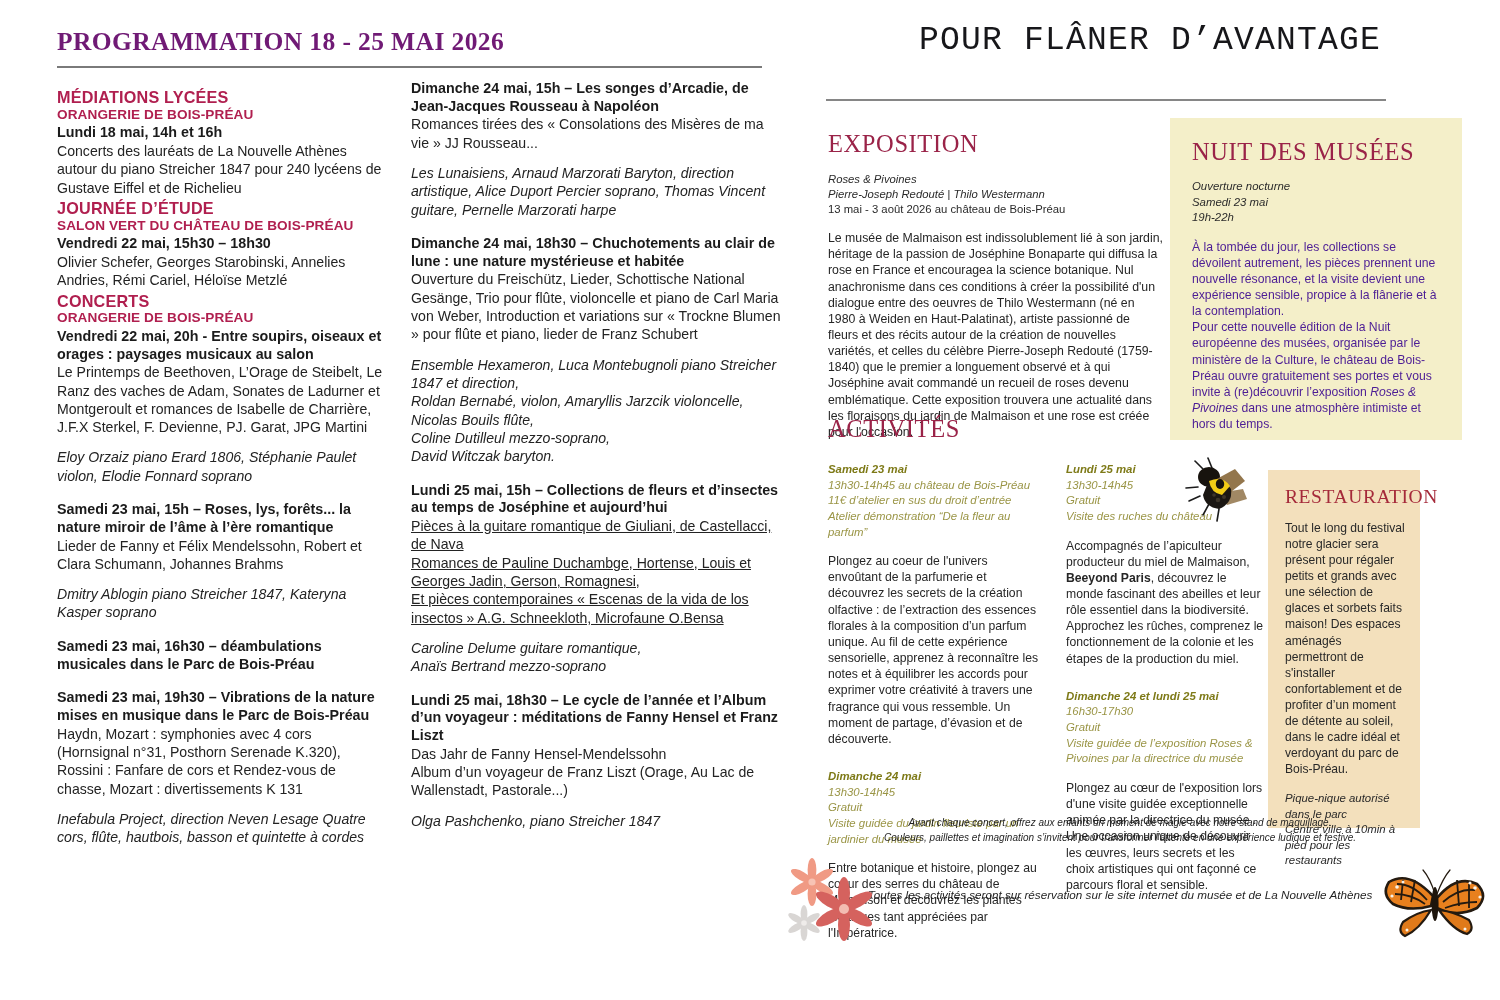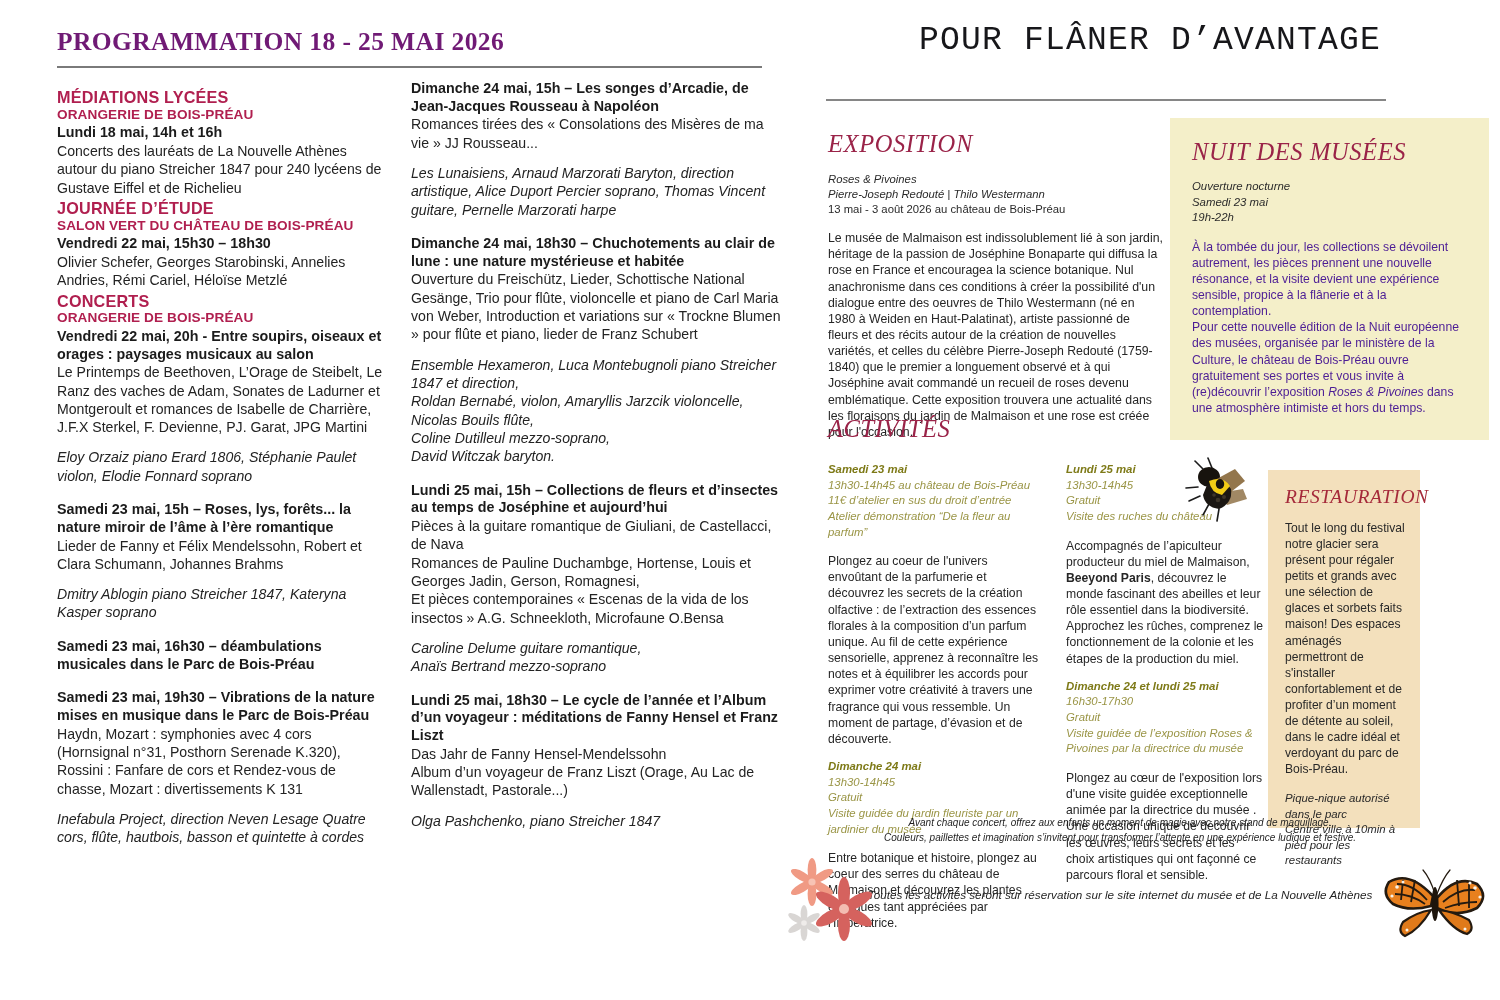--- a/index.html
+++ b/index.html
@@ -60,37 +60,37 @@
     font-family: Liberation Mono, monospace;
     font-size: 33px; letter-spacing: 1.2px; color: #17171a;
   }
   .flaner-rule {
     position: absolute; left: 26px; top: 99px; width: 560px; height: 1.5px;
     background: #868686;
   }
 
   .rp-head {
     font-family: "Liberation Serif", serif;
-    color: #9a2348; font-size: 24.5px; letter-spacing: 0.6px; font-style: italic;
+    color: #9a2348; font-size: 24.5px; letter-spacing: 0.6px;
   }
   .rp-head.small { font-size: 19.5px; color: #a52a3a; }
 
   .expo { position: absolute; left: 28px; top: 130px; width: 335px; }
   .expo-meta {
     font-size: 11.3px; font-style: italic; color: #2a2a2a;
     line-height: 1.33; margin-top: 14px;
   }
   .expo-meta .nonital { font-style: normal; }
   .expo-body {
     font-size: 12.3px; color: #262626; line-height: 1.315; margin-top: 13px;
   }
 
   
   .nuit-box {
-    position: absolute; left: 370px; top: 118px; width: 319px; height: 322px;
+    position: absolute; left: 370px; top: 118px; width: 292px; height: 322px;
     background: #f4efc9;
     padding: 20px 22px 0 22px;
   }
   .nuit-meta {
     font-size: 11.4px; font-style: italic; color: #2b2b2b;
     line-height: 1.36; margin-top: 13px;
   }
   .nuit-body {
     font-size: 12.2px; color: #4c1d95; line-height: 1.325; margin-top: 13px;
   }
@@ -108,21 +108,21 @@
     color: #7e7a18; line-height: 1.37;
   }
   .ac-sub {
     font-size: 11.4px; font-style: italic; color: #9a9546;
     line-height: 1.37;
   }
   .ac-body {
     font-size: 12.2px; color: #262626; line-height: 1.325; margin-top: 13px;
   }
   .ac-body b { font-weight: bold; }
-  .ac-blk { margin-top: 12px; }
+  .ac-blk { margin-top: 22px; }
   .ac-blk.first { margin-top: 0; }
 
   
   .resto-box {
     position: absolute; left: 468px; top: 470px; width: 152px; height: 358px;
     background: #f3e0bc;
     padding: 16px 14px 0 17px;
   }
   .resto-body {
     font-size: 12.1px; color: #282828; line-height: 1.33; margin-top: 12px;
@@ -202,21 +202,21 @@
       <div class="ev-title">Dimanche 24 mai, 18h30 – Chuchotements au clair de lune : une nature mystérieuse et habitée</div>
       <div class="ev-body">Ouverture du Freischütz, Lieder, Schottische National Gesänge, Trio pour flûte, violoncelle et piano de Carl Maria von Weber, Introduction et variations sur « Trockne Blumen » pour flûte et piano, lieder de Franz Schubert</div>
       <div class="ev-perf" style="white-space: pre-line;">Ensemble Hexameron, Luca Montebugnoli piano Streicher 1847 et direction,
 Roldan Bernabé, violon, Amaryllis Jarzcik violoncelle,
 Nicolas Bouils flûte,
 Coline Dutilleul mezzo-soprano,
 David Witczak baryton.</div>
 
       <div class="gap"></div>
       <div class="ev-title">Lundi 25 mai, 15h – Collections de fleurs et d’insectes au temps de Joséphine et aujourd’hui</div>
-      <div class="ev-body" style="white-space: pre-line;">Pièces à la guitare romantique de Giuliani, de Castellacci, de Nava
+      <div class="ev-body" style="white-space: pre-line; text-decoration: underline;">Pièces à la guitare romantique de Giuliani, de Castellacci, de Nava
 Romances de Pauline Duchambge, Hortense, Louis et Georges Jadin, Gerson, Romagnesi,
 Et pièces contemporaines « Escenas de la vida de los insectos » A.G. Schneekloth, Microfaune O.Bensa</div>
       <div class="ev-perf" style="white-space: pre-line;">Caroline Delume guitare romantique,
 Anaïs Bertrand mezzo-soprano</div>
 
       <div class="gap"></div>
       <div class="ev-title">Lundi 25 mai, 18h30 – Le cycle de l’année et l’Album d’un voyageur : méditations de Fanny Hensel et Franz Liszt</div>
       <div class="ev-body" style="white-space: pre-line;">Das Jahr de Fanny Hensel-Mendelssohn
 Album d’un voyageur de Franz Liszt (Orage, Au Lac de Wallenstadt, Pastorale...)</div>
       <div class="ev-perf">Olga Pashchenko, piano Streicher 1847</div>

